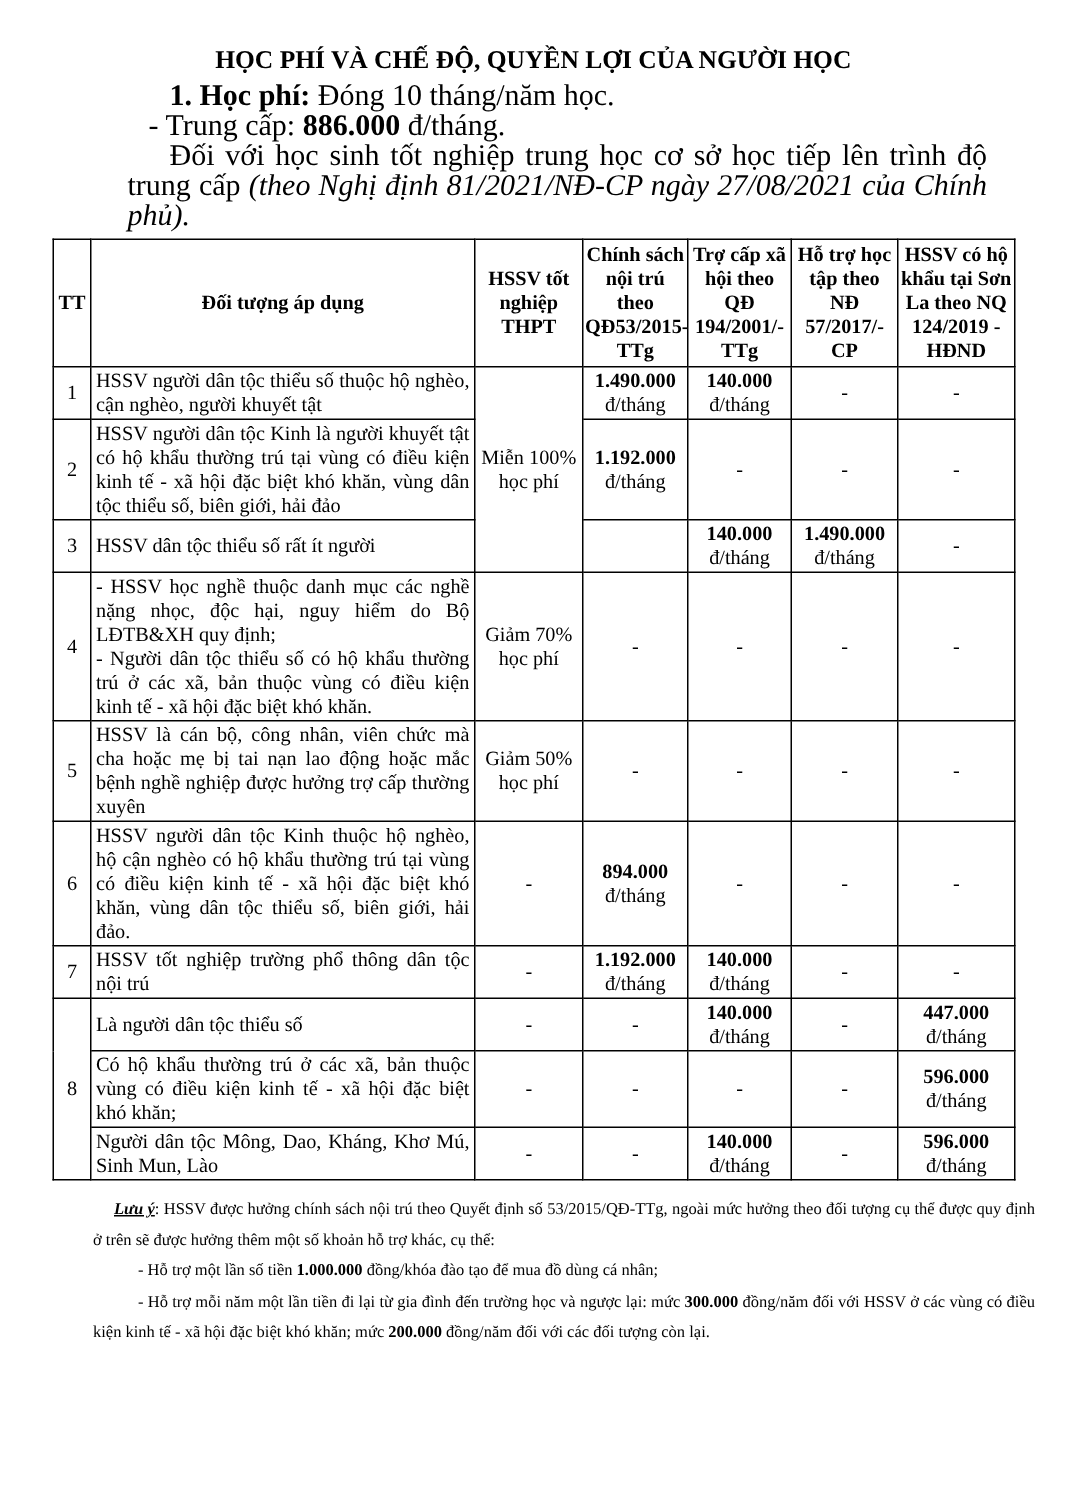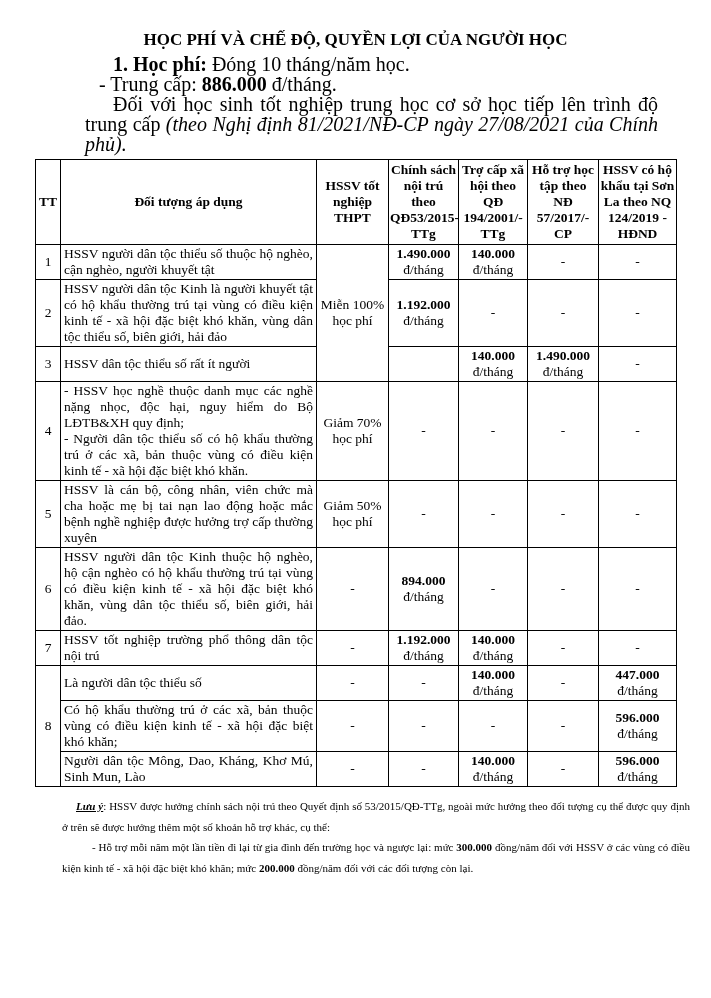--- a/index.html
+++ b/index.html
@@ -198,16 +198,17 @@
         <td class="amt">
             <b>596.000</b>
             <span>đ/tháng</span>
           </td>
       </tr>
     </tbody>
   </table>
 
   <div class="notes">
     <p class="note-lead"><span class="luuy">Lưu ý</span><span>: HSSV được hưởng chính sách nội trú theo Quyết định số 53/2015/QĐ-TTg, ngoài mức hưởng theo đối tượng cụ thể được quy định ở trên sẽ được hưởng thêm một số khoản hỗ trợ khác, cụ thể:</span></p>
+    <p class="note-bullet"><span>- Hỗ trợ một lần số tiền </span><b>1.000.000</b><span> đồng/khóa đào tạo để mua đồ dùng cá nhân;</span></p>
     <p class="note-bullet"><span>- Hỗ trợ mỗi năm một lần tiền đi lại từ gia đình đến trường học và ngược lại: mức </span><b>300.000</b><span> đồng/năm đối với HSSV ở các vùng có điều kiện kinh tế - xã hội đặc biệt khó khăn; mức </span><b>200.000</b><span> đồng/năm đối với các đối tượng còn lại.</span></p>
   </div>
 
 </div>
 
 </body></html>

